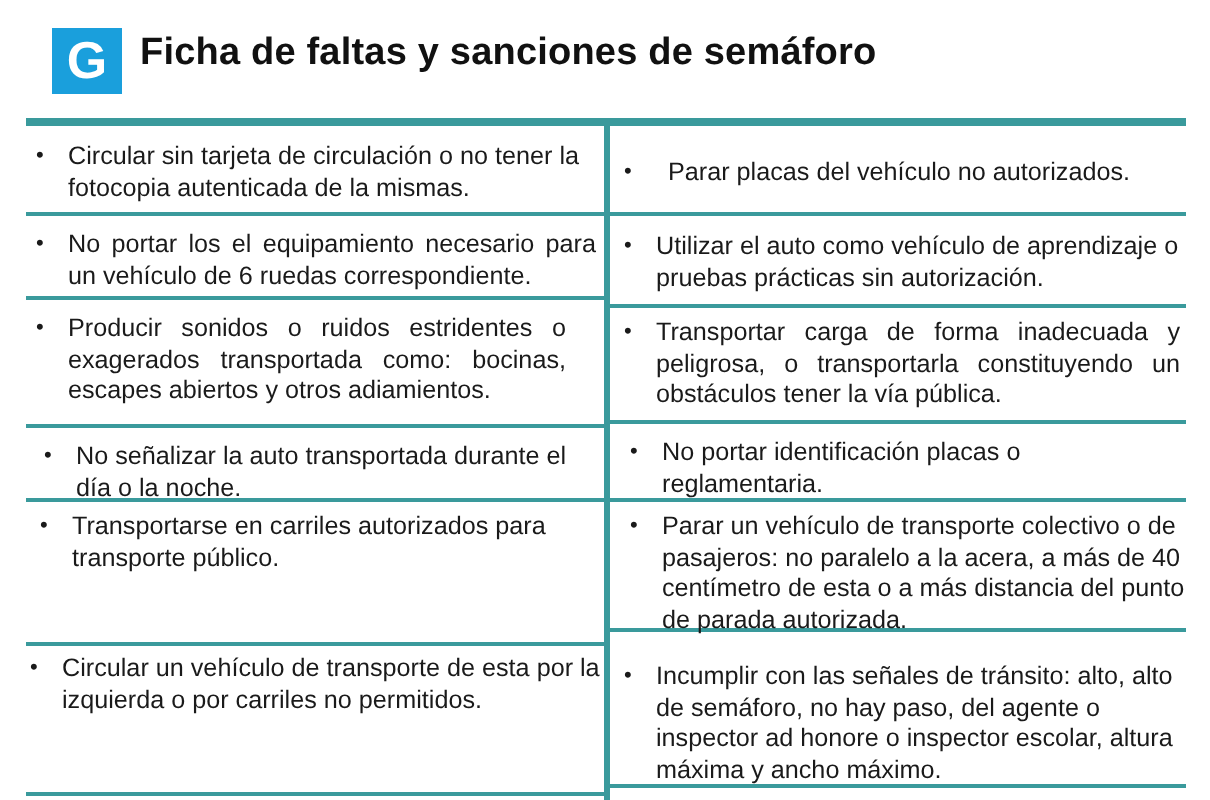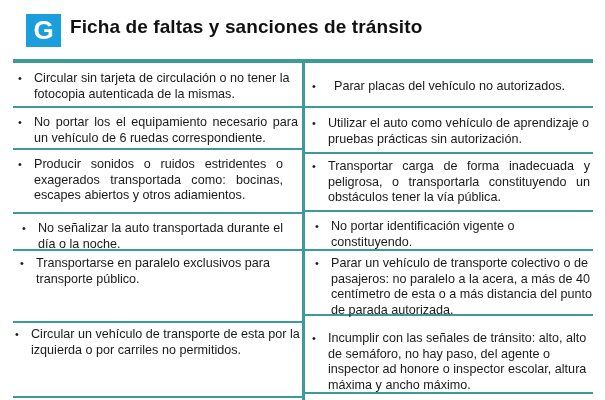--- a/index.html
+++ b/index.html
@@ -77,21 +77,21 @@
     .cell .text {
       display: block;
       padding-left: 16px;
     }
     .cell.justify .text { text-align: justify; }
   </style>
 </head>
 <body>
 
 <div class="logo">G</div>
-<div class="title">Ficha de faltas y sanciones de tránsito</div>
+<div class="title">Ficha de faltas y sanciones de semáforo</div>
 
 <div class="top-rule"></div>
 <div class="vdivider"></div>
 
 <div class="hline left" style="top:106px;"></div>
 <div class="hline left" style="top:148px;"></div>
 <div class="hline left" style="top:212px;"></div>
 <div class="hline left" style="top:249px;"></div>
 <div class="hline left" style="top:321px;"></div>
 <div class="hline left" style="top:396px;"></div>
@@ -114,42 +114,42 @@
 <div class="cell justify" style="left:18px; top:157px; width:265px;">
   <span class="bullet">•</span>
   <span class="text">Producir sonidos o ruidos estridentes o exagerados transportada como: bocinas, escapes abiertos y otros adiamientos.</span>
 </div>
 <div class="cell" style="left:22px; top:221px; width:276px;">
   <span class="bullet">•</span>
   <span class="text">No señalizar la auto transportada durante el día o la noche.</span>
 </div>
 <div class="cell" style="left:20px; top:256px; width:270px;">
   <span class="bullet">•</span>
-  <span class="text">Transportarse en paralelo exclusivos para transporte público.</span>
+  <span class="text">Transportarse en carriles autorizados para transporte público.</span>
 </div>
 <div class="cell" style="left:15px; top:327px; width:285px;">
   <span class="bullet">•</span>
   <span class="text">Circular un vehículo de transporte de esta por la  izquierda o por carriles no permitidos.</span>
 </div>
 
 <div class="cell" style="left:312px; top:79px; width:285px;">
   <span class="bullet">•</span>
   <span class="text" style="padding-left:22px;">Parar placas del vehículo no autorizados.</span>
 </div>
 <div class="cell" style="left:312px; top:116px; width:285px;">
   <span class="bullet">•</span>
   <span class="text">Utilizar el auto como vehículo de aprendizaje o pruebas prácticas sin autorización.</span>
 </div>
 <div class="cell justify" style="left:312px; top:159px; width:278px;">
   <span class="bullet">•</span>
   <span class="text">Transportar carga de forma inadecuada y peligrosa, o transportarla constituyendo un obstáculos tener la vía pública.</span>
 </div>
 <div class="cell" style="left:315px; top:219px; width:220px;">
   <span class="bullet">•</span>
-  <span class="text">No portar identificación vigente o constituyendo.</span>
+  <span class="text">No portar identificación placas o reglamentaria.</span>
 </div>
 <div class="cell" style="left:315px; top:256px; width:278px;">
   <span class="bullet">•</span>
   <span class="text">Parar un vehículo de transporte colectivo o de pasajeros: no paralelo a la acera, a más de 40 centímetro de esta o a más distancia del punto de parada autorizada.</span>
 </div>
 <div class="cell" style="left:312px; top:331px; width:280px;">
   <span class="bullet">•</span>
   <span class="text">Incumplir con las señales de tránsito: alto, alto de semáforo, no hay paso, del agente o inspector ad honore o inspector escolar, altura máxima y ancho máximo.</span>
 </div>
 

